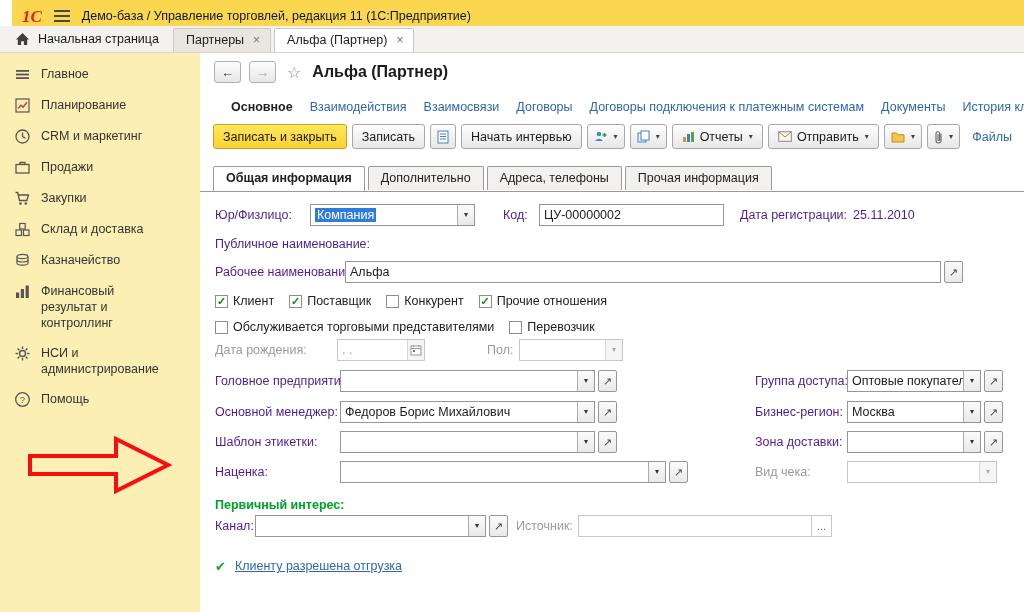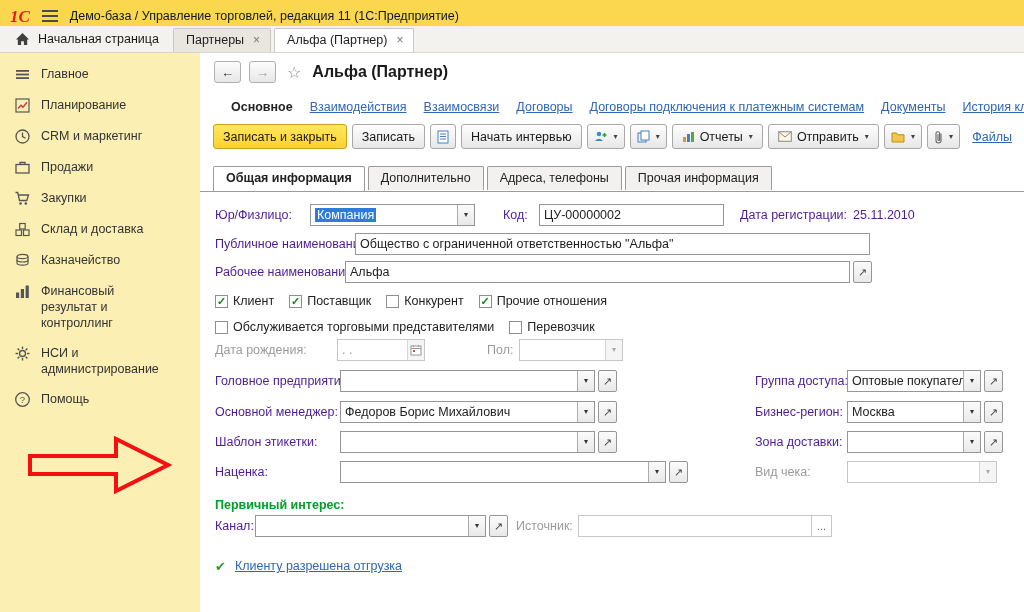--- a/index.html
+++ b/index.html
@@ -1,21 +1,21 @@
 <!DOCTYPE html>
 <html><head>
 <meta charset="utf-8">
 <style>
   html,body{margin:0;padding:0}
   body{width:1024px;height:612px;position:relative;overflow:hidden;
        font-family:"Liberation Sans",sans-serif;font-size:12.5px;color:#222;background:#fff}
   svg{display:block}
 
   
-  .titlebar{position:absolute;top:0;left:0;right:0;height:32px;background:#fbd74f;
+  .titlebar{position:absolute;top:0;left:12px;right:0;height:32px;background:#fbd74f;
             display:flex;align-items:center;gap:12px;padding:0 10px;box-sizing:border-box}
   .logo{color:#e31e24;font-family:"Liberation Serif",serif;font-weight:bold;font-style:italic;font-size:17px;line-height:1}
   .burger{display:inline-flex;flex-direction:column;gap:3px;cursor:pointer}
   .burger i{width:16px;height:2px;background:#4a4a4a;display:block}
   .apptitle{color:#0f172a}
 
   
   .tabbar{position:absolute;top:26px;left:0;right:0;height:27px;background:#f4f2ee;
           border-bottom:1px solid #d9d6d0;display:flex;align-items:flex-end;padding-left:6px;box-sizing:border-box}
   .hometab{display:flex;align-items:center;gap:7px;padding:4px 14px 5px 8px;cursor:pointer;color:#1a1a1a}
@@ -40,21 +40,21 @@
   .hdr{position:absolute;top:8px;left:14px;display:flex;align-items:center;gap:8px}
   .navbtn{width:27px;height:22px;border:1px solid #b0b0b0;border-radius:3px;
           background:linear-gradient(#fdfdfd,#e7e7e7);display:flex;align-items:center;justify-content:center;
           font-size:13px;color:#333;padding:0;cursor:pointer}
   .navbtn.fwd{color:#9a9a9a}
   .star{font-size:16px;color:#8a8a8a;margin:0 3px;cursor:pointer}
   .ptitle{font-size:16px;font-weight:bold;color:#1a1a1a}
 
   .navlinks{position:absolute;top:47px;left:31px;right:0;display:flex;gap:17px;
             white-space:nowrap;overflow:hidden;align-items:center}
-  .nlink{color:#3066b2;text-decoration:underline;cursor:pointer}
+  .nlink{color:#3066b2;cursor:pointer}
   .nlink.current{color:#222;text-decoration:none;font-weight:bold}
 
   .toolbar{position:absolute;top:71px;left:13px;right:4px;display:flex;align-items:center;gap:5px}
   .btn{height:25px;border:1px solid #a8a8a8;border-radius:3px;background:linear-gradient(#fefefe,#e7e7e7);
        padding:0 9px;display:flex;align-items:center;gap:5px;font-size:12.5px;color:#1a1a1a;
        font-family:inherit;cursor:pointer;box-sizing:border-box}
   .btn.primary{background:linear-gradient(#ffe75e,#fdd231);border-color:#c9a21b}
   .btn.iconbtn{padding:0 6px}
   .caret{font-size:8px;color:#444;margin-left:1px}
   .fileslink{margin-left:auto;margin-right:8px}
@@ -352,28 +352,25 @@
     <span class="lbl" style="margin-left:28px;width:36px">Код:</span>
     <div class="field" style="width:185px">
       <span class="val">ЦУ-00000002</span>
     </div>
     <span class="lbl" style="margin-left:16px">Дата регистрации:</span>
     <span class="lbl" style="margin-left:6px">25.11.2010</span>
   </div>
 
   <div class="frow" style="top:179px">
     <span class="lbl" style="width:140px">Публичное наименование:</span>
-    <div class="field" style="width:515px">
-      <span class="val">Общество с ограниченной ответственностью "Альфа"</span>
-    </div>
   </div>
 
   <div class="frow" style="top:207px">
     <span class="lbl" style="width:130px">Рабочее наименование:</span>
-    <div class="field" style="width:505px">
+    <div class="field" style="width:596px">
       <span class="val">Альфа</span>
     </div>
     <span class="openbtn">↗</span>
   </div>
 
   <div class="frow" style="top:236px">
     <span class="cb">
       <span class="box checked">
           <span class="chk">✓</span>
         </span>

